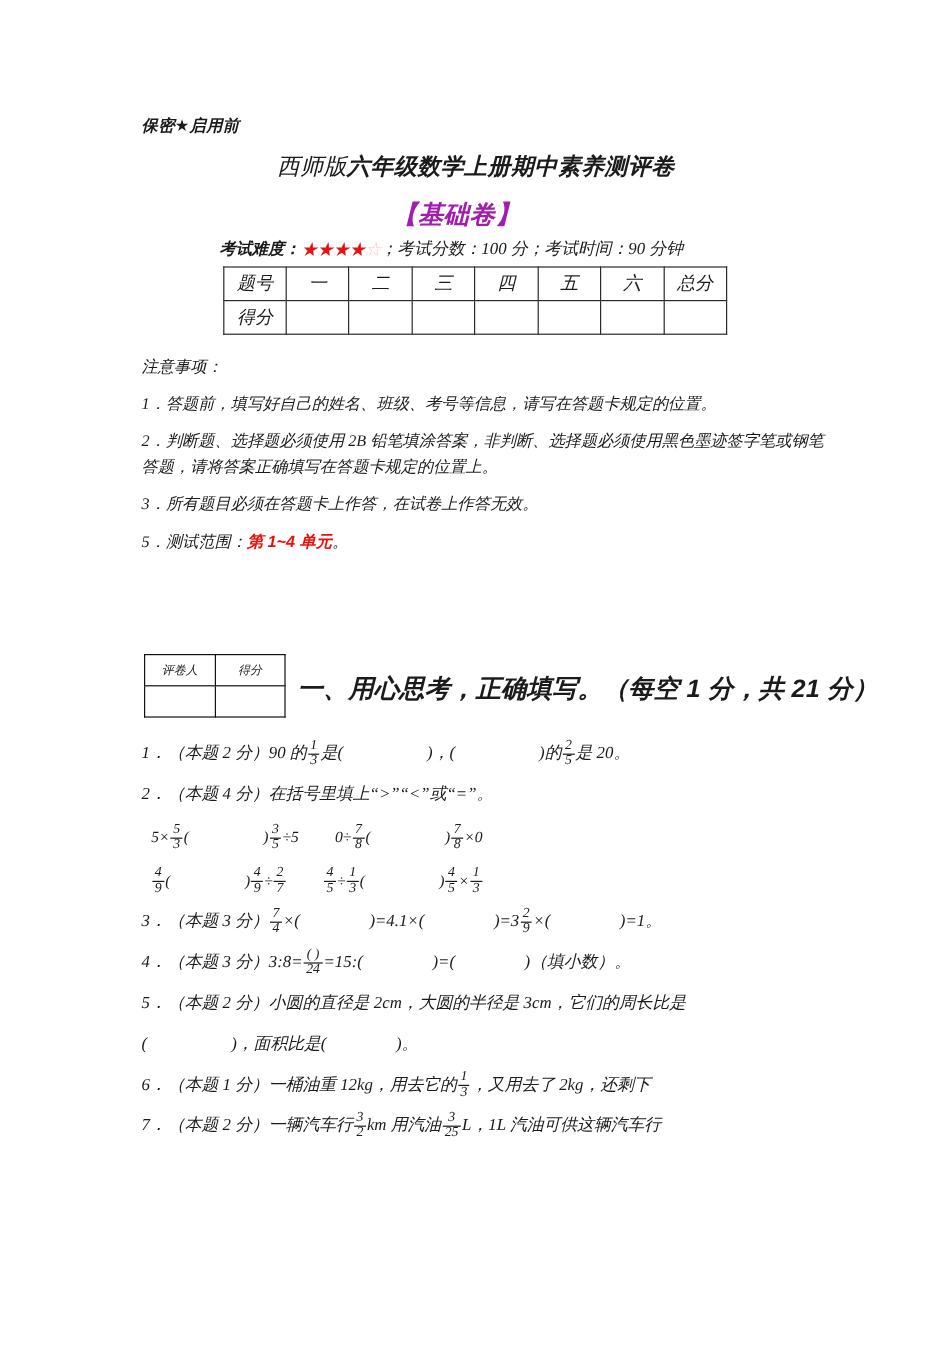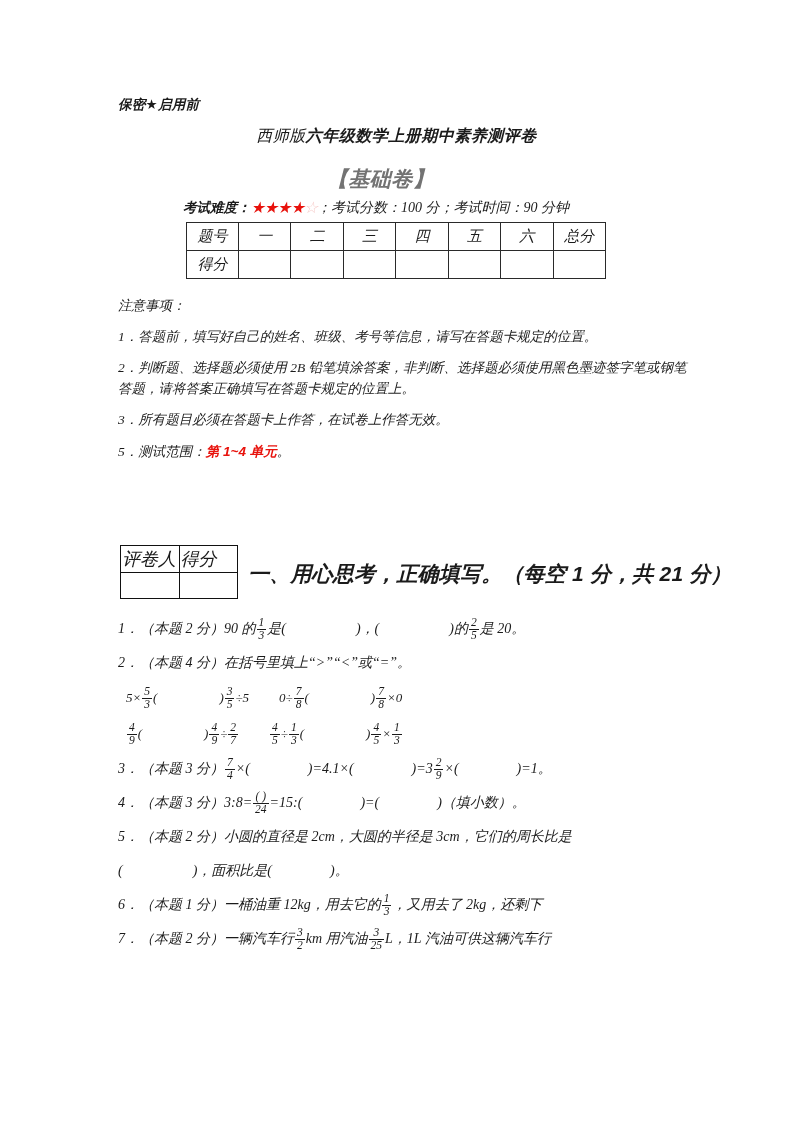--- a/index.html
+++ b/index.html
@@ -20,32 +20,32 @@
     position: absolute; left: 118px; top: 96px;
     font-family: "Liberation Sans", "DejaVu Sans", sans-serif;
     font-weight: bold;
     font-size: 13.5px;
     letter-spacing: .3px;
   }
   .main-title {
     position: absolute; left: 0; top: 126px; width: 793px;
     text-align: center;
     font-family: "Liberation Sans", "DejaVu Sans", sans-serif;
-    font-size: 16px;
+    font-size: 19px;
     font-weight: bold;
     letter-spacing: .5px;
   }
   .main-title .t-pre { font-weight: normal; }
   .sub-title {
     position: absolute; left: 0; top: 165px; width: 761px;
     text-align: center;
     font-family: "Liberation Sans", "DejaVu Sans", sans-serif;
     font-size: 21px;
     font-weight: bold;
-    color: #737373;
+    color: #a21caf;
     letter-spacing: .5px;
   }
 
   
   .diff-line {
     position: absolute; left: 0; top: 198px; width: 752px;
     text-align: center;
     font-size: 14px;
     white-space: nowrap;
   }
@@ -86,23 +86,23 @@
   
   table.grader-box {
     position: absolute; left: 120px; top: 545px;
     width: 118px;
     border-collapse: collapse;
     table-layout: fixed;
   }
   table.grader-box td {
     border: 1.6px solid #111;
     height: 26px;
-    text-align: left;
+    text-align: center;
     vertical-align: middle;
-    font-size: 18px;
+    font-size: 10px;
   }
   .section-heading {
     position: absolute; left: 248px; top: 560px;
     font-family: "Liberation Sans","DejaVu Sans",sans-serif;
     font-weight: bold;
     font-size: 21px;
     letter-spacing: .2px;
     white-space: nowrap;
   }
 

